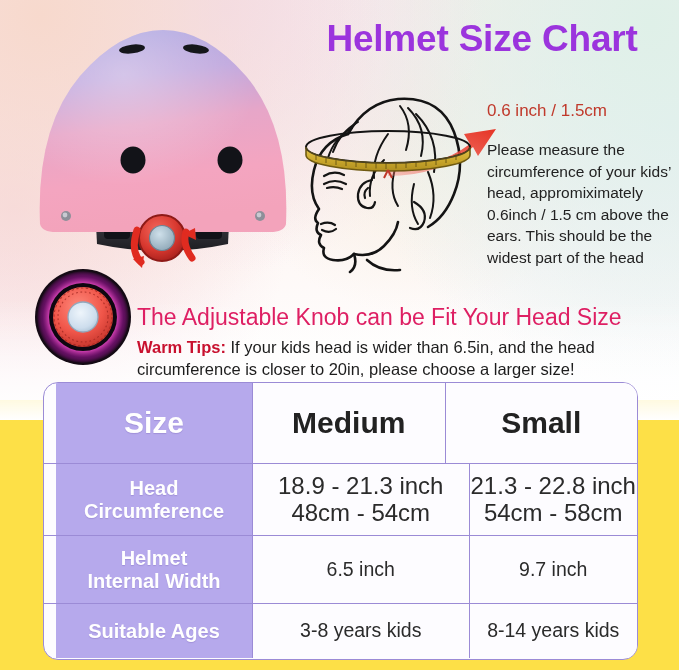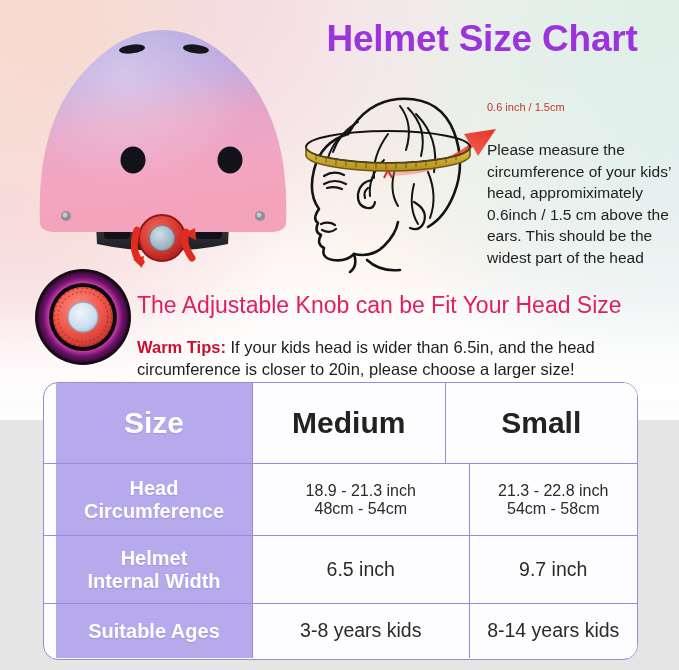--- a/index.html
+++ b/index.html
@@ -8,21 +8,21 @@
     width:679px;height:670px;
     font-family:"Liberation Sans", sans-serif;
     background:#ffffff;
     overflow:hidden;
     position:relative;
   }
   #page{
     position:absolute;inset:0;
     width:679px;height:670px;
     overflow:hidden;
-    background:#e5e5e5;
+    background:#fde047;
   }
   
   .bg-wash{
     position:absolute;left:0;top:0;width:679px;height:400px;
     background:
       radial-gradient(circle at 6% 4%, #f7d9cd 0%, rgba(247,217,205,0) 46%),
       radial-gradient(circle at 33% 2%, #f2dff0 0%, rgba(242,223,240,0) 44%),
       radial-gradient(circle at 96% 6%, #dff0e8 0%, rgba(223,240,232,0) 46%),
       radial-gradient(circle at 99% 30%, #e7f0f6 0%, rgba(231,240,246,0) 42%),
       radial-gradient(circle at 2% 52%, #f7dde3 0%, rgba(247,221,227,0) 40%),
@@ -46,33 +46,33 @@
 
   
   .helmet-wrap{position:absolute;left:20px;top:8px;width:285px;height:262px;}
 
   
   .head-wrap{position:absolute;left:288px;top:72px;width:215px;height:205px;}
 
   
   .callout-head{
     position:absolute;left:487px;top:101px;width:190px;
-    font-size:11px;color:#C0392B;white-space:nowrap;
+    font-size:17px;color:#C0392B;white-space:nowrap;
   }
   .callout-body{
     position:absolute;left:487px;top:139px;width:188px;
     font-size:15.5px;line-height:21.5px;color:#222222;
   }
 
   
   .knob-wrap{position:absolute;left:33px;top:267px;width:100px;height:100px;}
 
   
   .knob-line{
-    position:absolute;left:137px;top:292px;width:530px;
+    position:absolute;left:137px;top:304px;width:530px;
     font-size:23px;color:#DE1F63;white-space:nowrap;
   }
   .tips{
     position:absolute;left:137px;top:324px;width:524px;
     font-size:16.5px;line-height:22px;color:#1d1d1d;margin-top:12px;
   }
   .tips b{color:#C8102E;font-weight:bold;}
 
   
   .tbl{
@@ -104,21 +104,21 @@
   .c-val{
     flex:1 1 0;
     background:#fdfcff;
     color:#2b2b2b;
   }
   .c-val + .c-val{border-left:1.5px solid #9b8bd6;}
   .r-head .c-label{font-size:30px;}
   .r-head .c-val{font-size:30px;font-weight:bold;color:#222;}
   .r1 .c-label,.r2 .c-label{font-size:20px;}
   .r3 .c-label{font-size:20px;}
-  .r1 .c-val{font-size:16px;}
+  .r1 .c-val{font-size:24px;}
   .r2 .c-val{font-size:19.5px;}
   .r3 .c-val{font-size:19.5px;}
   .two-line{white-space:pre-line;}
 </style>
 </head>
 <body>
 
 <div id="page">
 
   <div class="bg-wash"></div>

